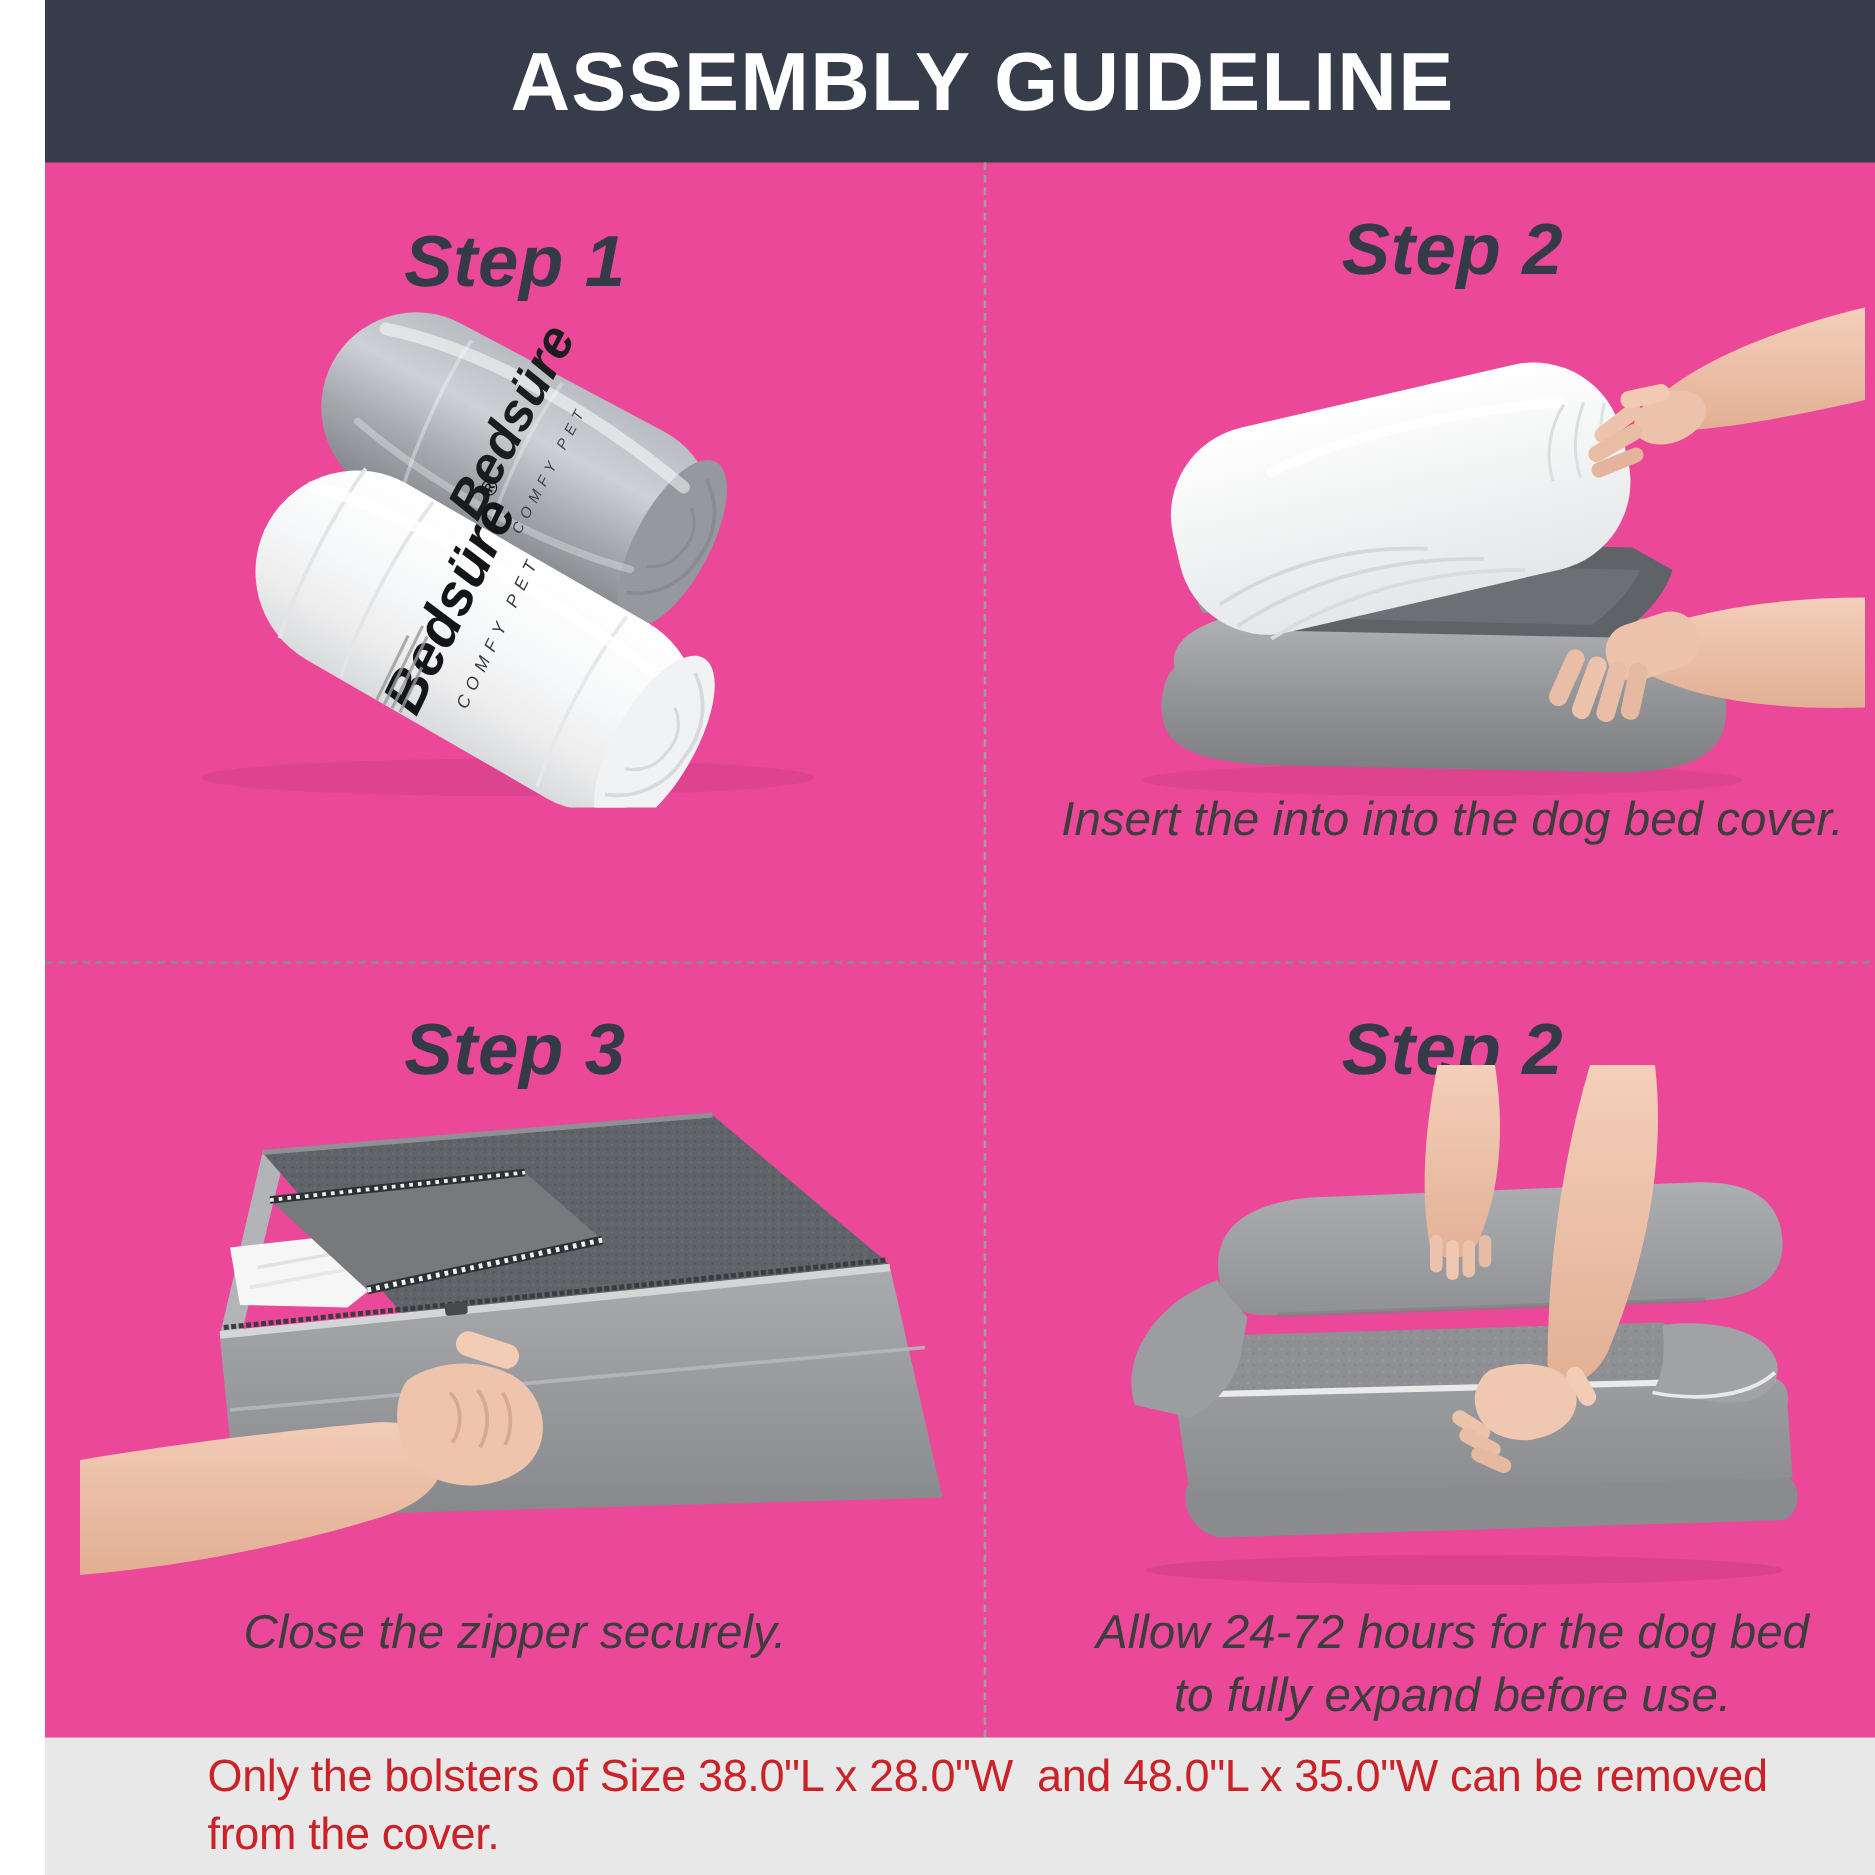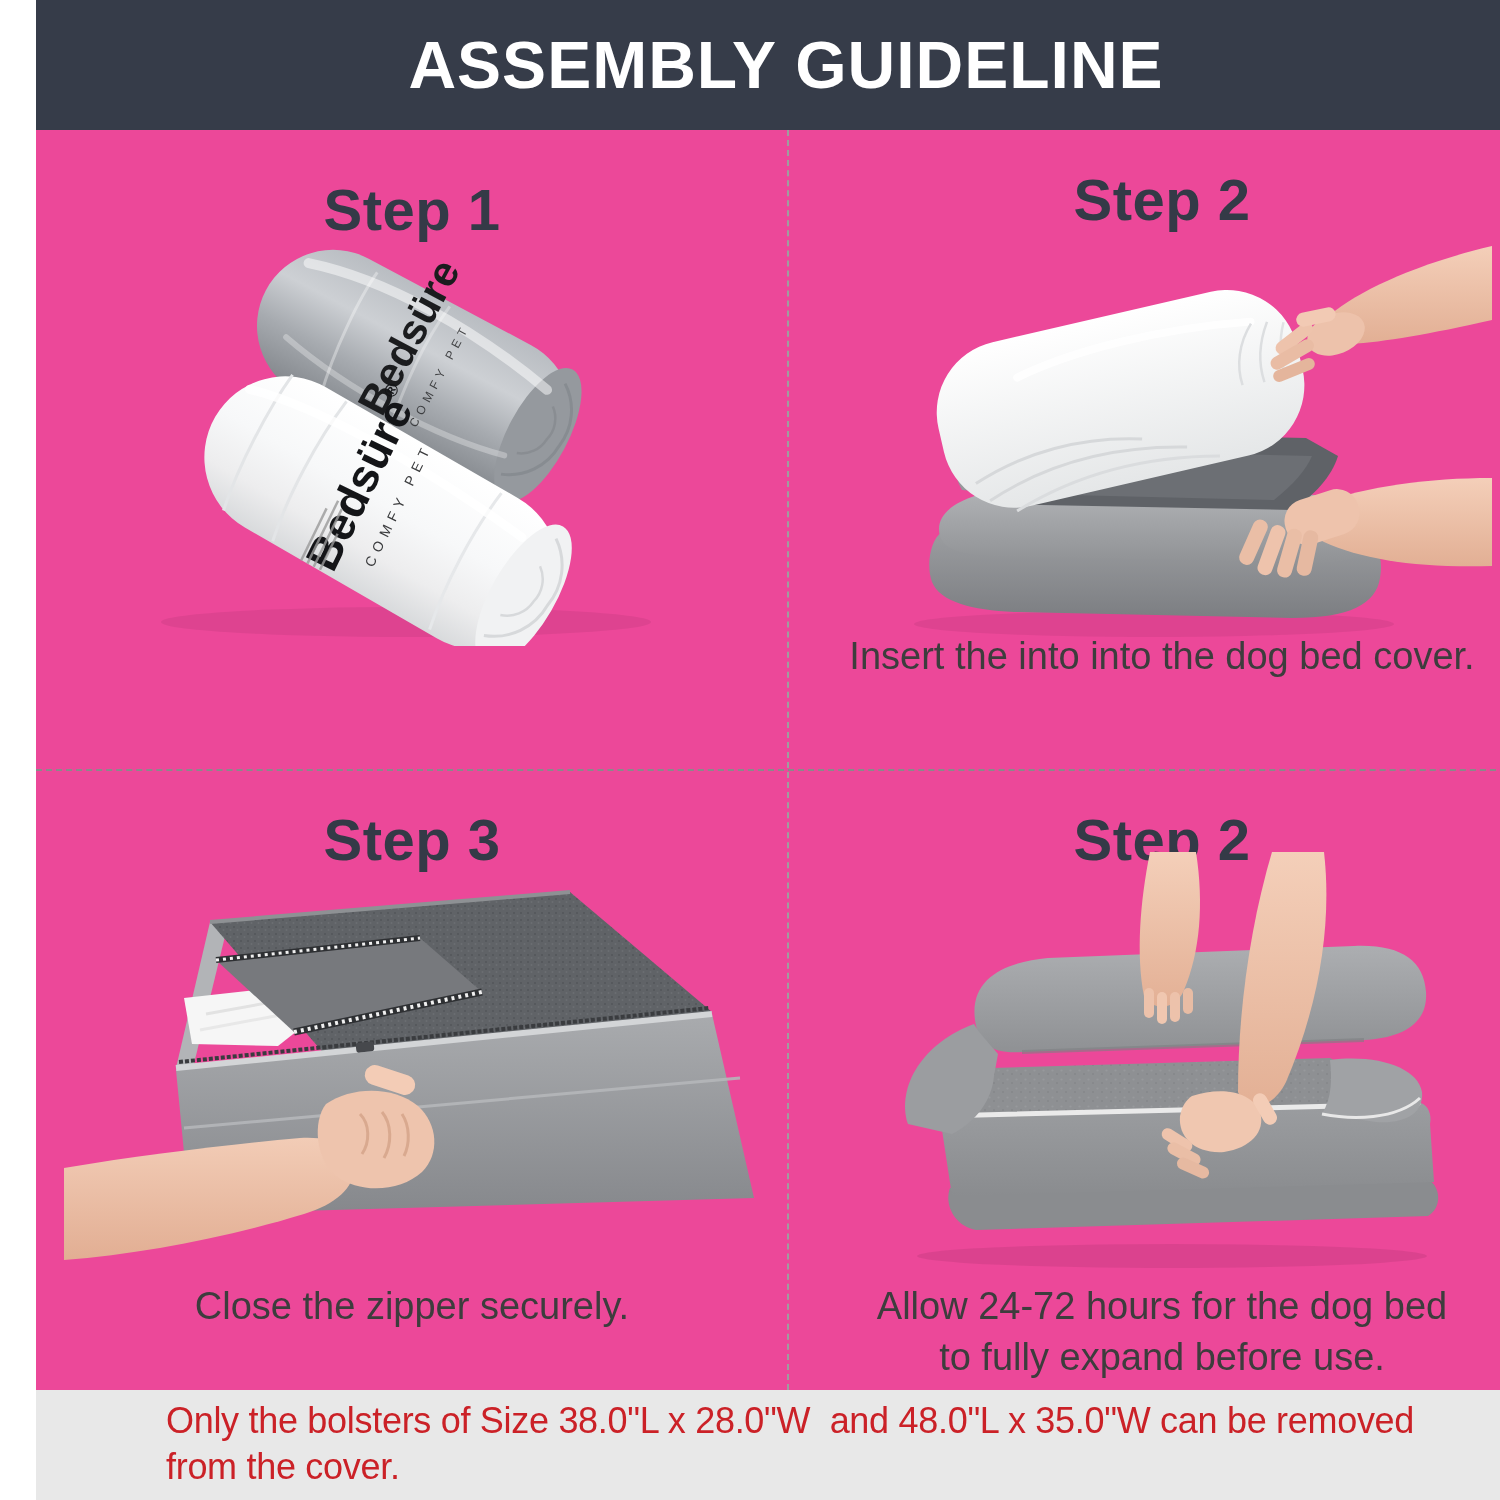--- a/index.html
+++ b/index.html
@@ -9,21 +9,21 @@
     margin-left:36px;
   }
   
   .banner{position:absolute;left:0;top:0;width:1500px;height:130px;background:#363C49;
     display:flex;align-items:center;justify-content:center;}
   .banner h1{margin:0;color:#ffffff;font-size:66px;font-weight:700;letter-spacing:1px;}
   
   .divider-v{position:absolute;left:751px;top:130px;height:1260px;width:0;border-left:2px dashed #9e9e9e;}
   .divider-h{position:absolute;left:0;top:769px;width:1500px;height:0;border-top:2px dashed #8a8a8a;}
   
-  .quad{position:absolute;}
+  .quad{position:absolute;font-style:italic;}
   .q1{left:0;top:130px;width:752px;height:640px;}
   .q2{left:752px;top:120px;width:748px;height:640px;}
   .q3{left:0;top:770px;width:752px;height:620px;}
   .q4{left:752px;top:770px;width:748px;height:620px;}
   .step-title{position:absolute;left:0;right:0;margin:0;text-align:center;
     font-size:58px;font-weight:700;color:#343A47;letter-spacing:0.5px;}
   .q1 .step-title,.q2 .step-title{top:46px;}
   .q3 .step-title,.q4 .step-title{top:36px;}
   .caption{position:absolute;left:0;right:0;top:511px;margin:0;text-align:center;
     font-size:38px;line-height:51px;color:#3D3D3D;white-space:pre-line;}

